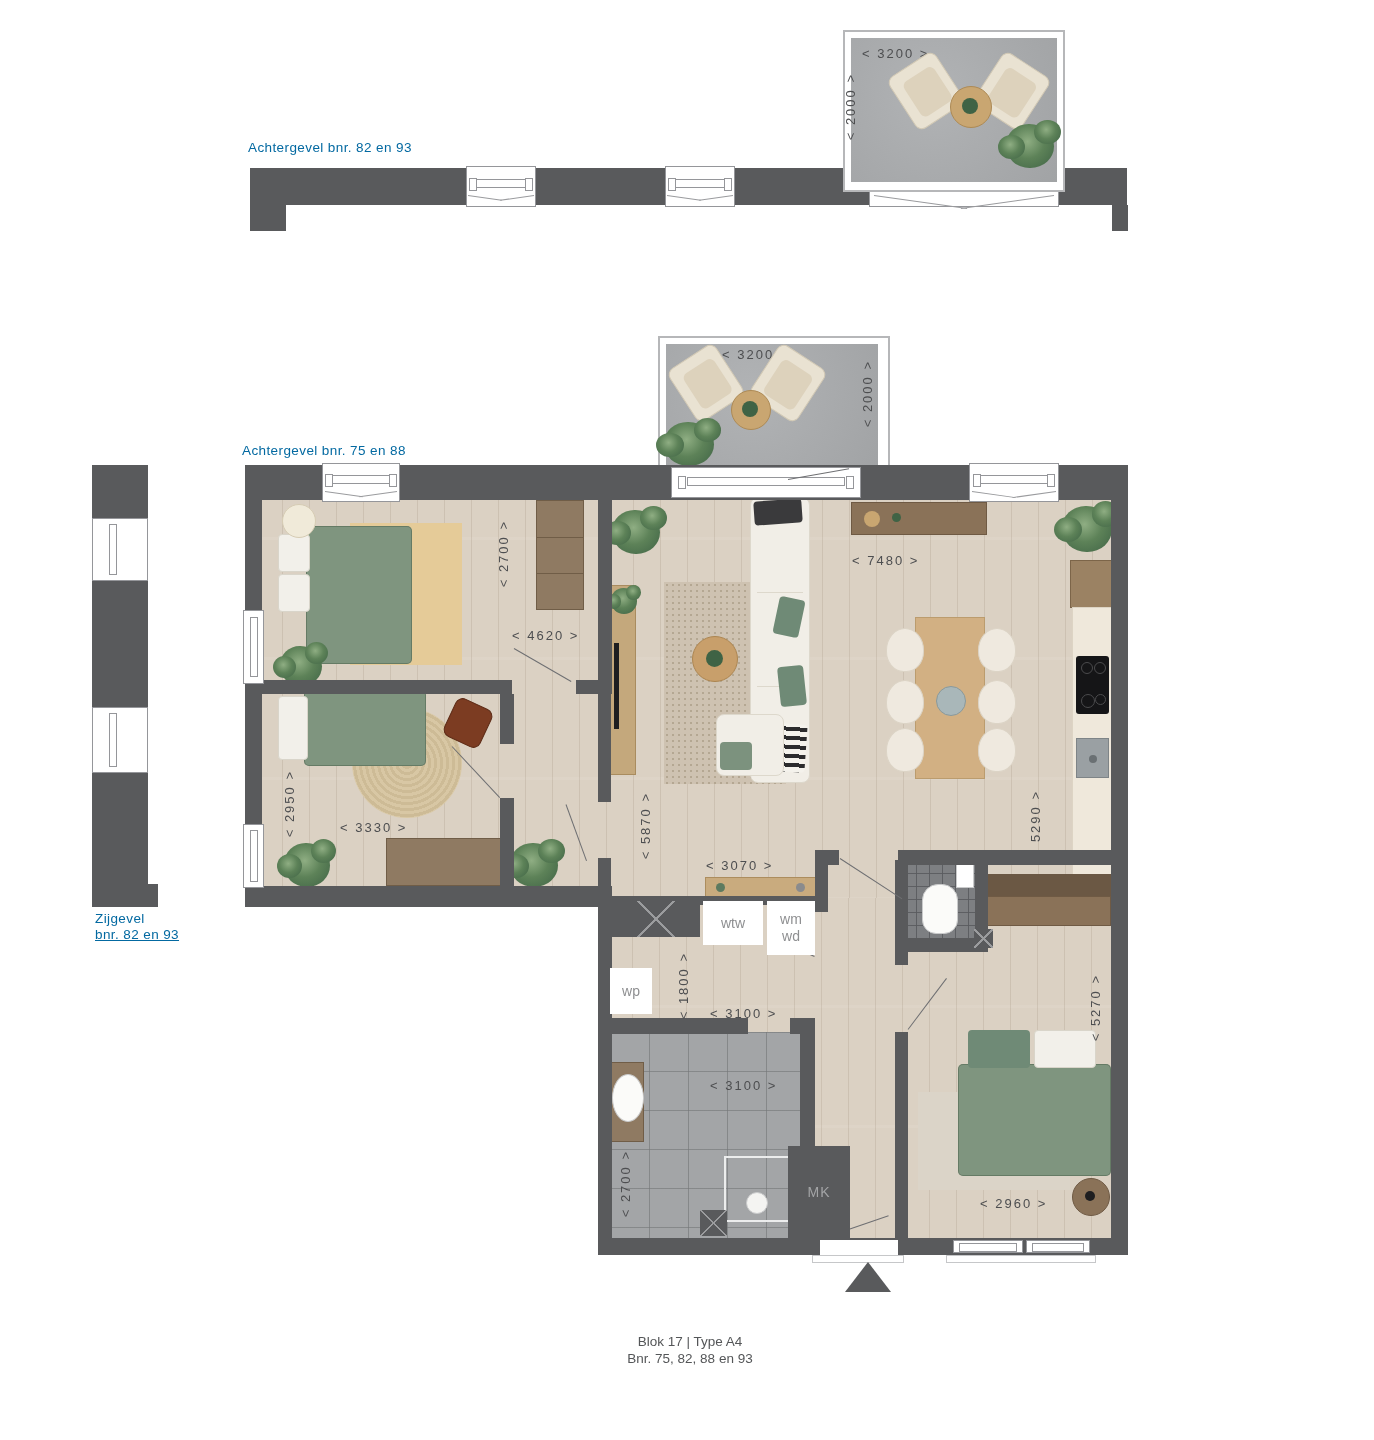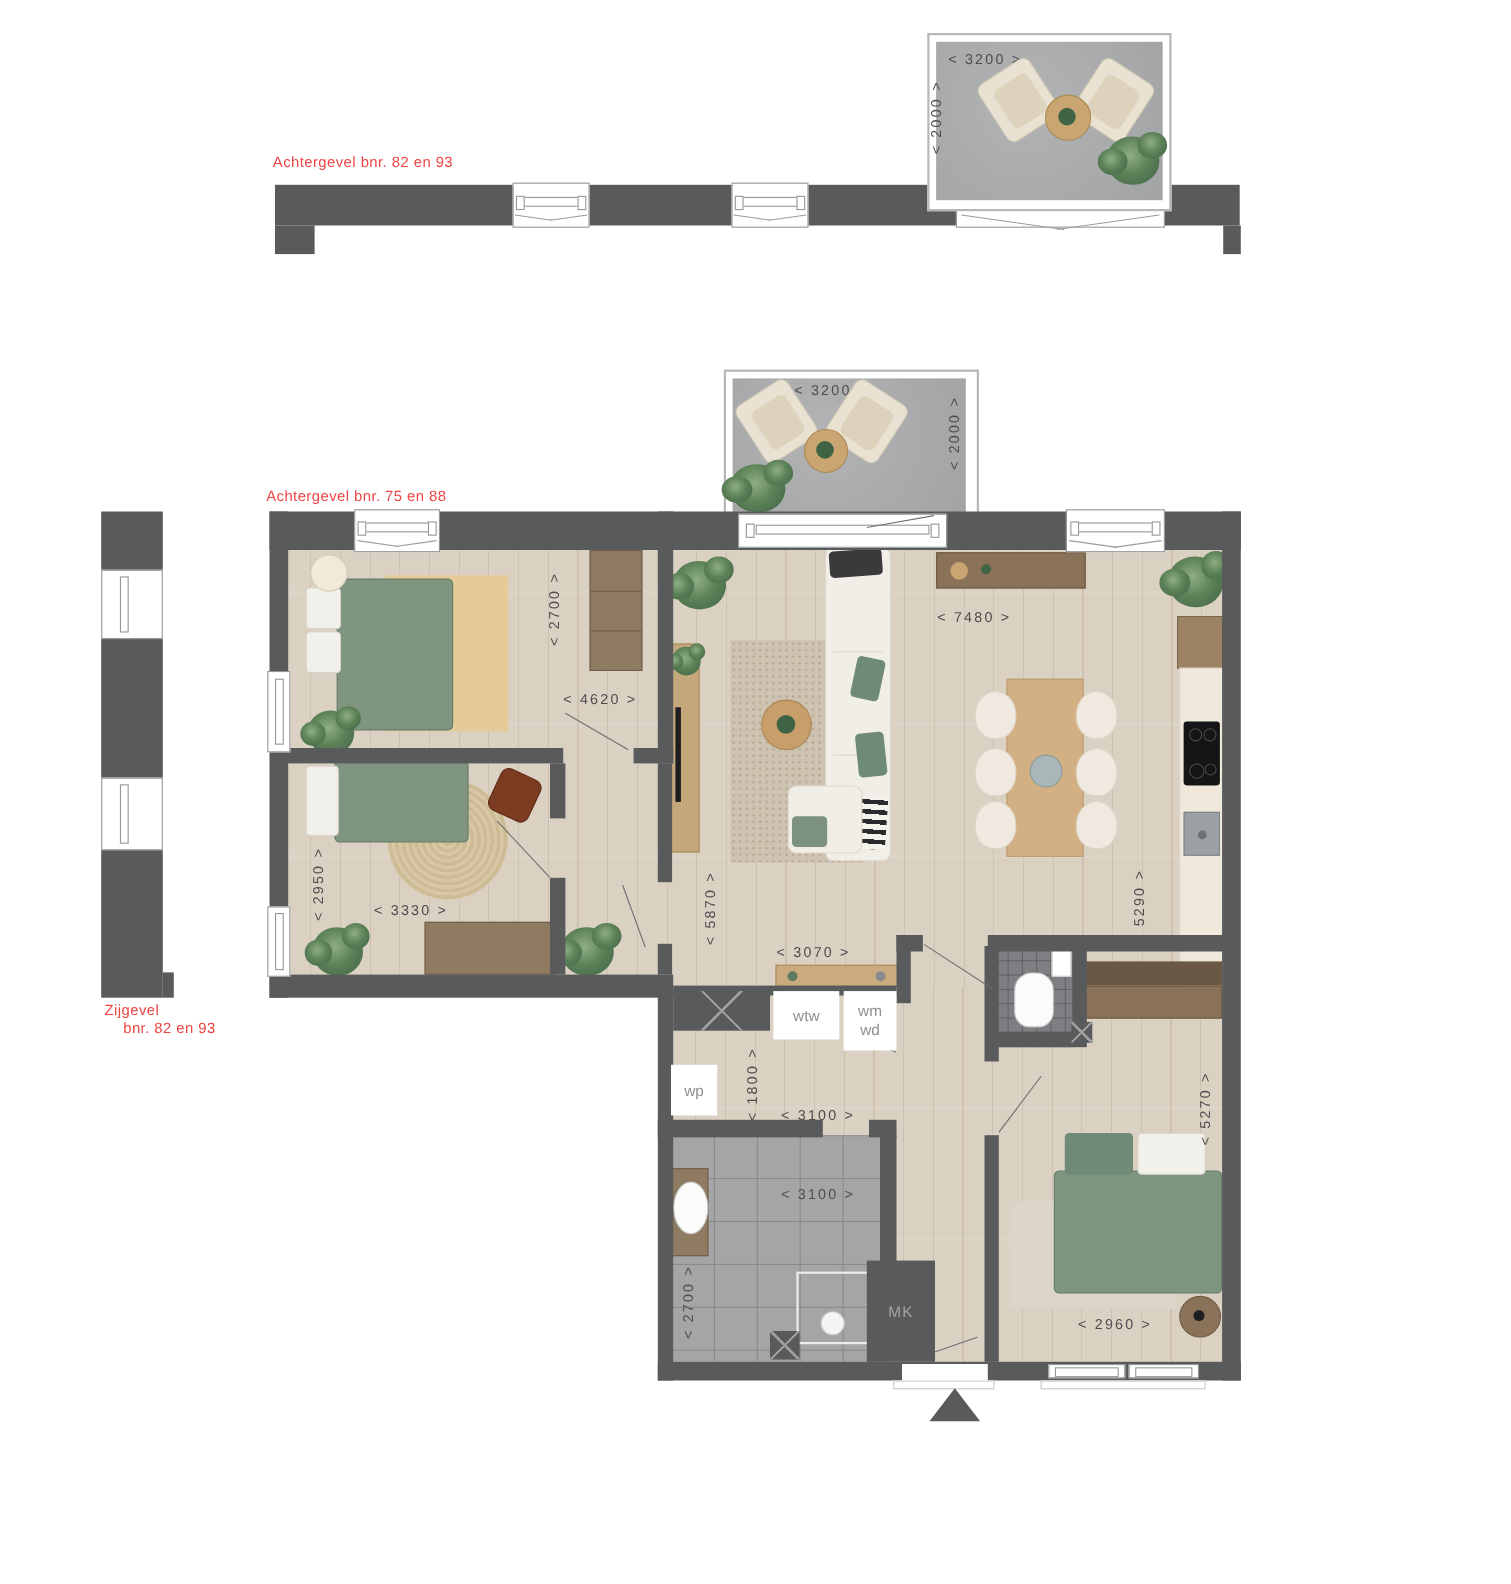--- a/index.html
+++ b/index.html
@@ -25,21 +25,21 @@
   .win .cap-l,.win .cap-r{position:absolute;top:28%;width:6px;height:11px;border:1px solid #95969a;background:#fff;}
   .win .cap-l{left:3%;} .win .cap-r{right:3%;}
   .win .vee-l,.win .vee-r{position:absolute;top:72%;width:50%;height:1px;background:#9a9b9e;}
   .win .vee-l{left:2%;transform:rotate(8deg);transform-origin:left center;}
   .win .vee-r{right:2%;transform:rotate(-8deg);transform-origin:right center;}
   .winv{position:absolute;background:#fff;border:1px solid #95969a;box-sizing:border-box;}
   .winv .track{position:absolute;top:8%;bottom:8%;left:30%;width:8px;border:1px solid #95969a;box-sizing:border-box;}
   .leaf{position:absolute;height:0;border-top:1.5px solid #6e6f72;transform-origin:left center;}
   .dim{position:absolute;font-size:13px;letter-spacing:2px;color:#4d4e50;white-space:nowrap;}
   .dim.v{writing-mode:vertical-rl;transform:rotate(180deg);}
-  .lbl{position:absolute;font-size:13.5px;color:#ef4444;letter-spacing:.4px;white-space:nowrap;}
+  .lbl{position:absolute;font-size:13.5px;color:#0369a1;letter-spacing:.4px;white-space:nowrap;}
   .boxlbl{position:absolute;background:#fff;color:#8e8f91;font-size:14px;display:flex;
           align-items:center;justify-content:center;text-align:center;line-height:17px;}
   .shaft{position:absolute;background:#595a5c;
     background-image:linear-gradient(45deg, transparent calc(50% - 1px), #9b9c9e calc(50% - 1px), #9b9c9e calc(50% + 1px), transparent calc(50% + 1px)),
       linear-gradient(-45deg, transparent calc(50% - 1px), #9b9c9e calc(50% - 1px), #9b9c9e calc(50% + 1px), transparent calc(50% + 1px));}
   .plant{position:absolute;border-radius:48% 52% 50% 50%;
     background:radial-gradient(circle at 45% 40%, #8fae83 0%, #5d8258 45%, #3f6345 100%);}
   .plant::before,.plant::after{content:"";position:absolute;border-radius:50%;background:inherit;width:55%;height:55%;}
   .plant::before{left:-16%;top:24%;} .plant::after{right:-14%;top:-10%;}
   .green{background:#7f957f;border-radius:5px;box-shadow:inset 0 0 0 1px rgba(70,90,72,.45);}
@@ -119,21 +119,21 @@
   <div class="winv" style="left:92px;top:518px;width:56px;height:63px;">
       <div class="track"></div>
     </div>
   <div class="wall" style="left:92px;top:581px;width:56px;height:126px;"></div>
   <div class="winv" style="left:92px;top:707px;width:56px;height:66px;">
       <div class="track"></div>
     </div>
   <div class="wall" style="left:92px;top:773px;width:56px;height:134px;"></div>
   <div class="wall" style="left:148px;top:884px;width:10px;height:23px;"></div>
   <div class="lbl" style="left:95px;top:911px;">Zijgevel</div>
-  <div class="lbl" style="left:112px;top:927px;">bnr. 82 en 93</div>
+  <div class="lbl" style="left:95px;top:927px;text-decoration:underline;">bnr. 82 en 93</div>
 
   <div class="wood" style="left:255px;top:475px;width:863px;height:425px;"></div>
   <div class="wood" style="left:605px;top:898px;width:513px;height:350px;"></div>
   <div class="tile" style="left:610px;top:1032px;width:196px;height:206px;"></div>
   <div class="tile-dark" style="left:903px;top:860px;width:74px;height:92px;"></div>
 
   <div class="abs" style="left:350px;top:523px;width:112px;height:142px;background:#e5cb98;"></div>
   <div class="green abs" style="left:306px;top:526px;width:106px;height:138px;"></div>
   <div class="pillow" style="left:278px;top:534px;width:30px;height:36px;"></div>
   <div class="pillow" style="left:278px;top:574px;width:30px;height:36px;"></div>
@@ -309,14 +309,18 @@
   <div class="abs" style="left:788px;top:1146px;width:62px;height:92px;background:#595a5c;color:#a3a4a6;font-size:14px;display:flex;align-items:center;justify-content:center;letter-spacing:1px;">MK</div>
   <div class="shaft" style="left:700px;top:1210px;width:27px;height:26px;"></div>
   <div class="shaft" style="left:974px;top:929px;width:19px;height:19px;"></div>
   <div class="dim v" style="left:676px;top:952px;">&lt; 1800 &gt;</div>
   <div class="dim" style="left:710px;top:1006px;">&lt; 3100 &gt;</div>
   <div class="dim" style="left:710px;top:1078px;">&lt; 3100 &gt;</div>
   <div class="dim v" style="left:618px;top:1150px;">&lt; 2700 &gt;</div>
 
   <div class="abs" style="left:845px;top:1262px;width:0;height:0;border-left:23px solid transparent;border-right:23px solid transparent;border-bottom:30px solid #595a5c;"></div>
 
+  <div class="abs" style="left:540px;top:1333px;width:300px;text-align:center;font-size:13.5px;color:#545658;line-height:17px;">
+    <div>Blok 17 | Type A4</div>
+    <div>Bnr. 75, 82, 88 en 93</div>
+  </div>
 
 </div>
 
 </body></html>

